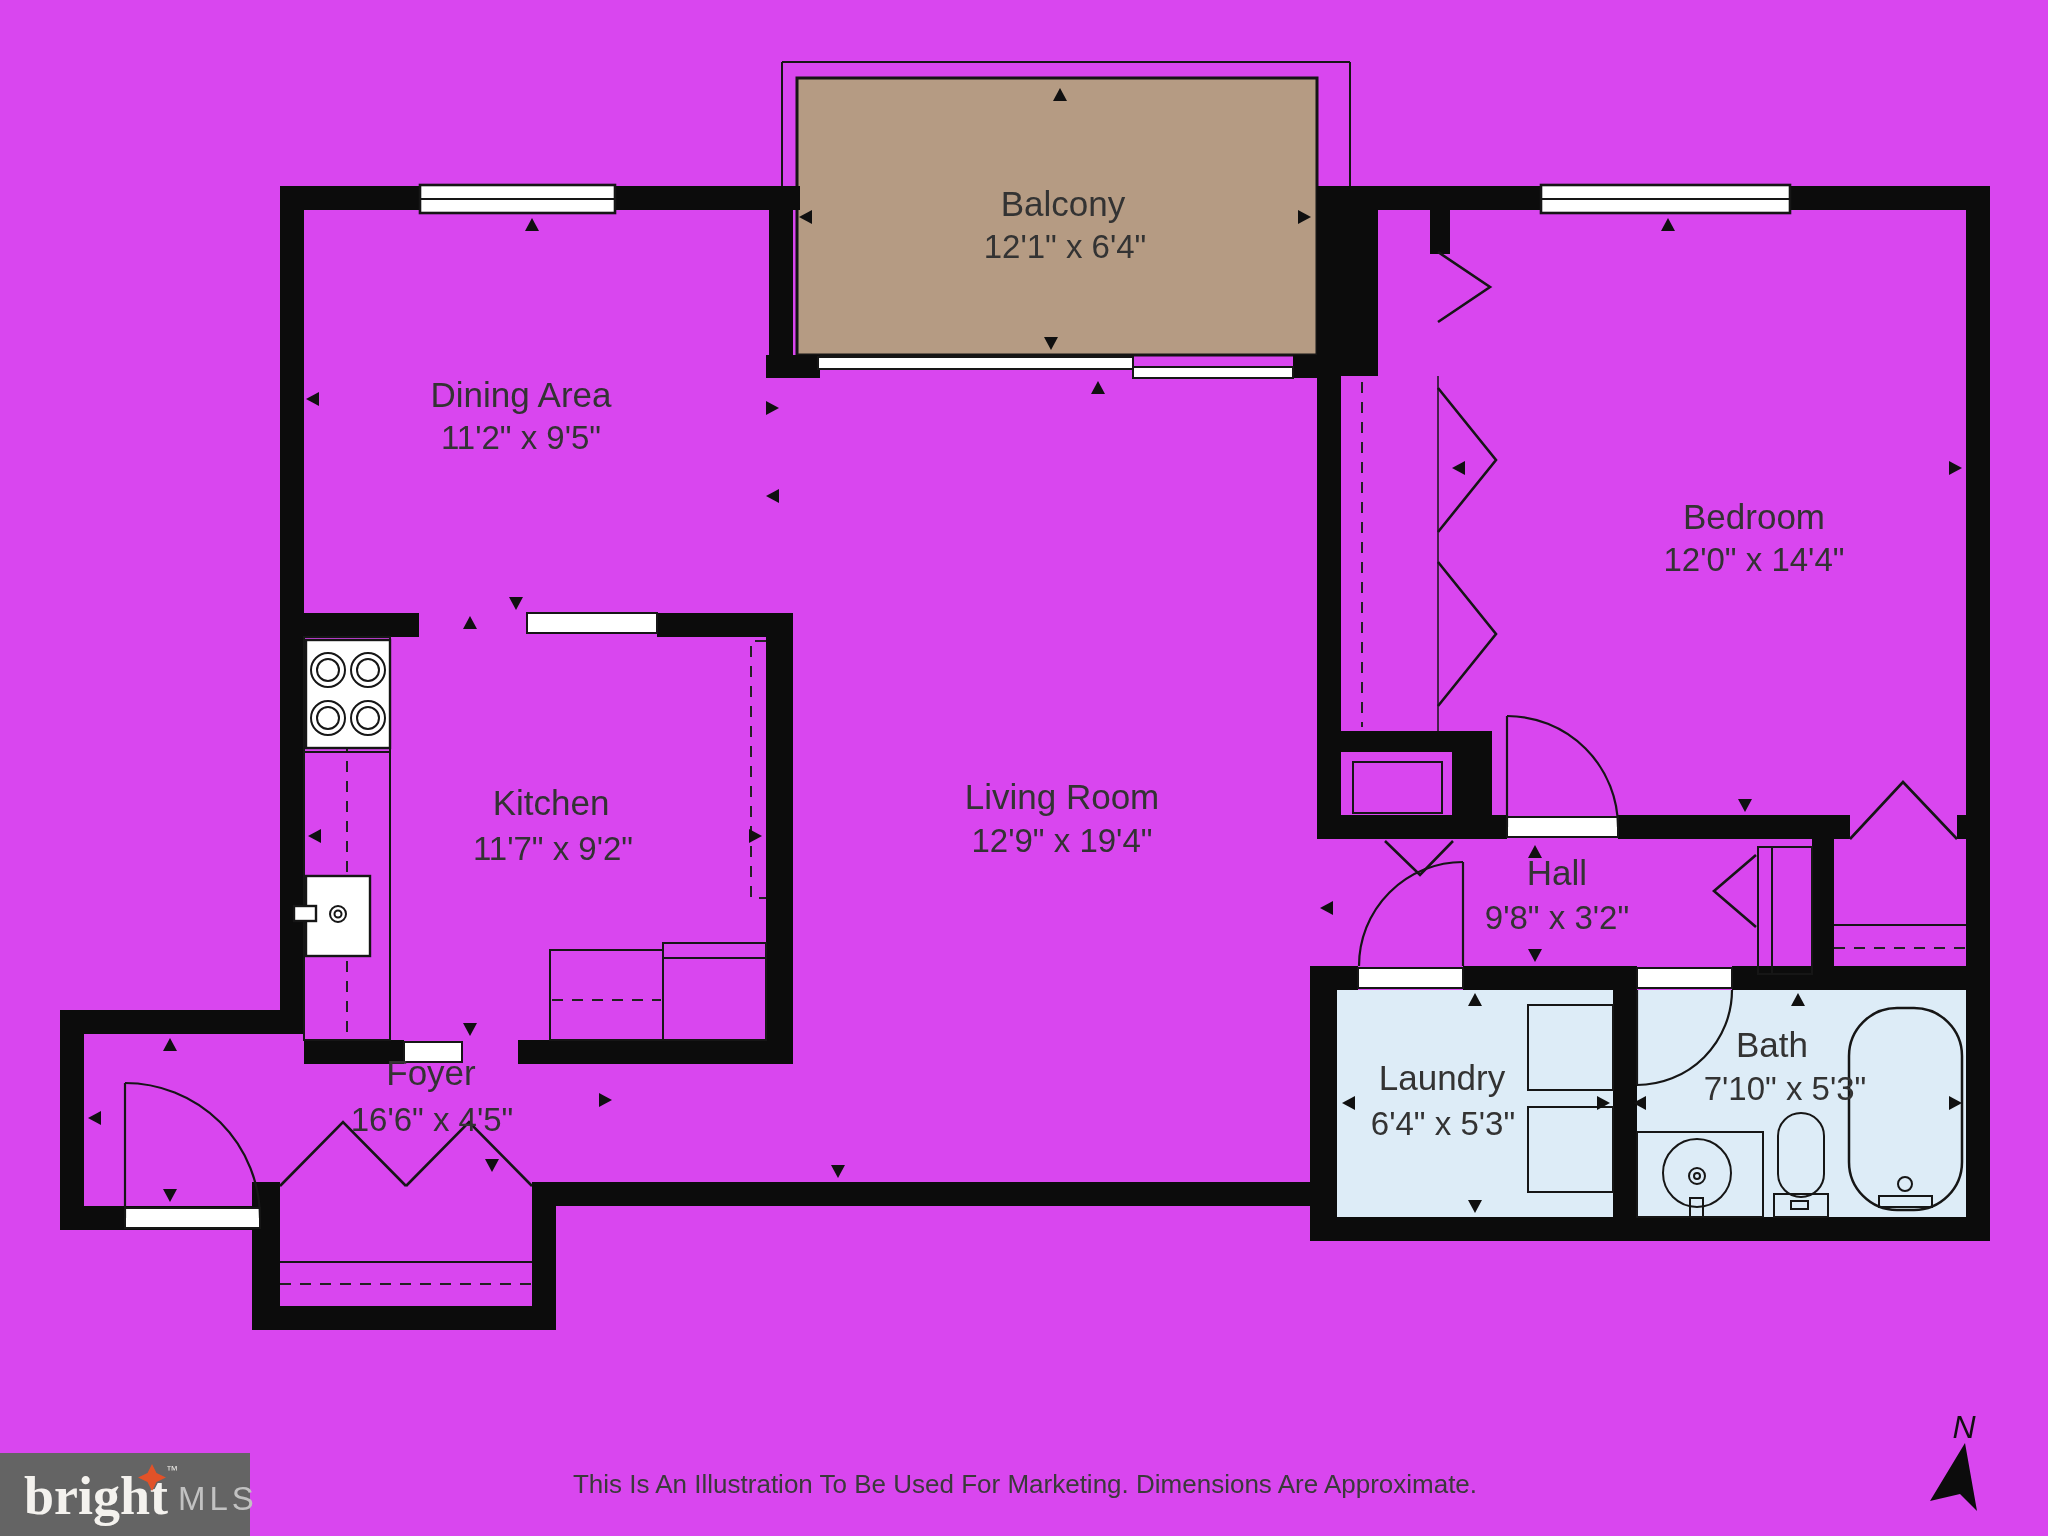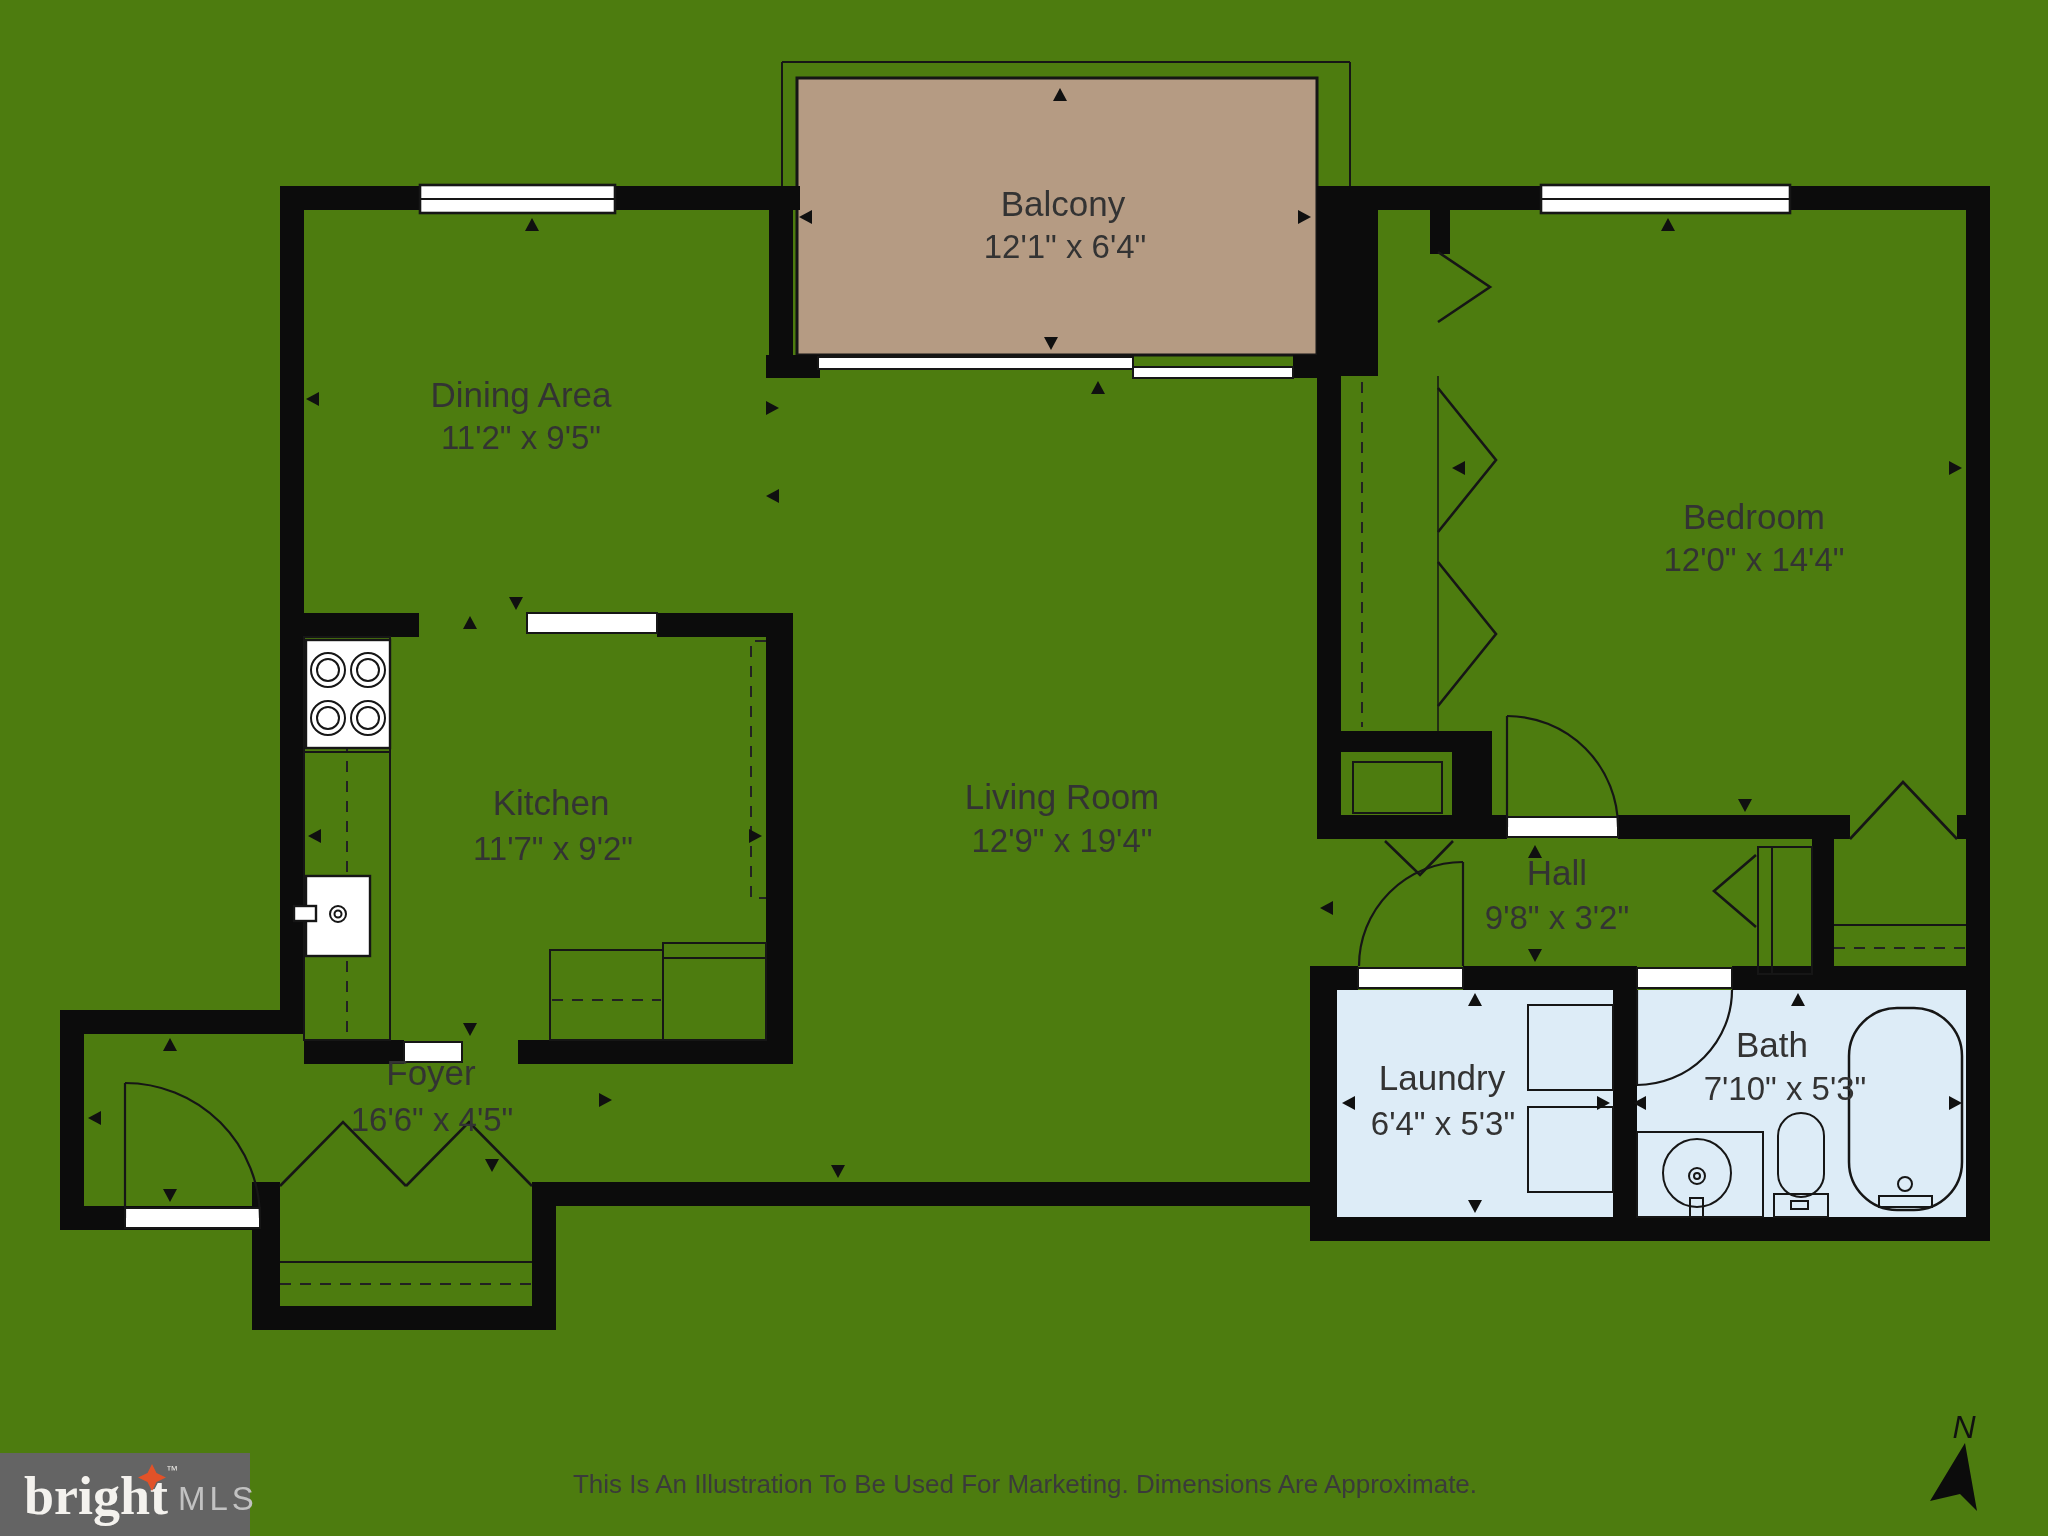--- a/index.html
+++ b/index.html
@@ -1,16 +1,16 @@
 <!DOCTYPE html>
 <html><head>
 <meta charset="utf-8">
 <style>
   html,body{margin:0;padding:0;background:#ffffff;}
-  .stage{position:relative;width:2048px;height:1536px;background:#4d7c0f;overflow:hidden;text-align:center;}
+  .stage{position:relative;width:2048px;height:1536px;background:#d946ef;overflow:hidden;text-align:center;}
   svg{position:absolute;left:0;top:0;}
   .wall{fill:#0c0c0c;}
   .thin{stroke:#161616;stroke-width:2;fill:none;}
   .thin15{stroke:#161616;stroke-width:1.5;fill:none;}
   .fix{stroke:#161616;stroke-width:2.4;fill:#ffffff;}
   .sill{fill:#ffffff;stroke:#161616;stroke-width:2;}
   .window{fill:#ffffff;stroke:#161616;stroke-width:2.6;}
   .door{stroke:#161616;stroke-width:2.2;fill:none;}
   .dash{stroke:#222222;stroke-width:2;stroke-dasharray:11 9;fill:none;}
   .chev{stroke:#161616;stroke-width:2.6;fill:none;}

